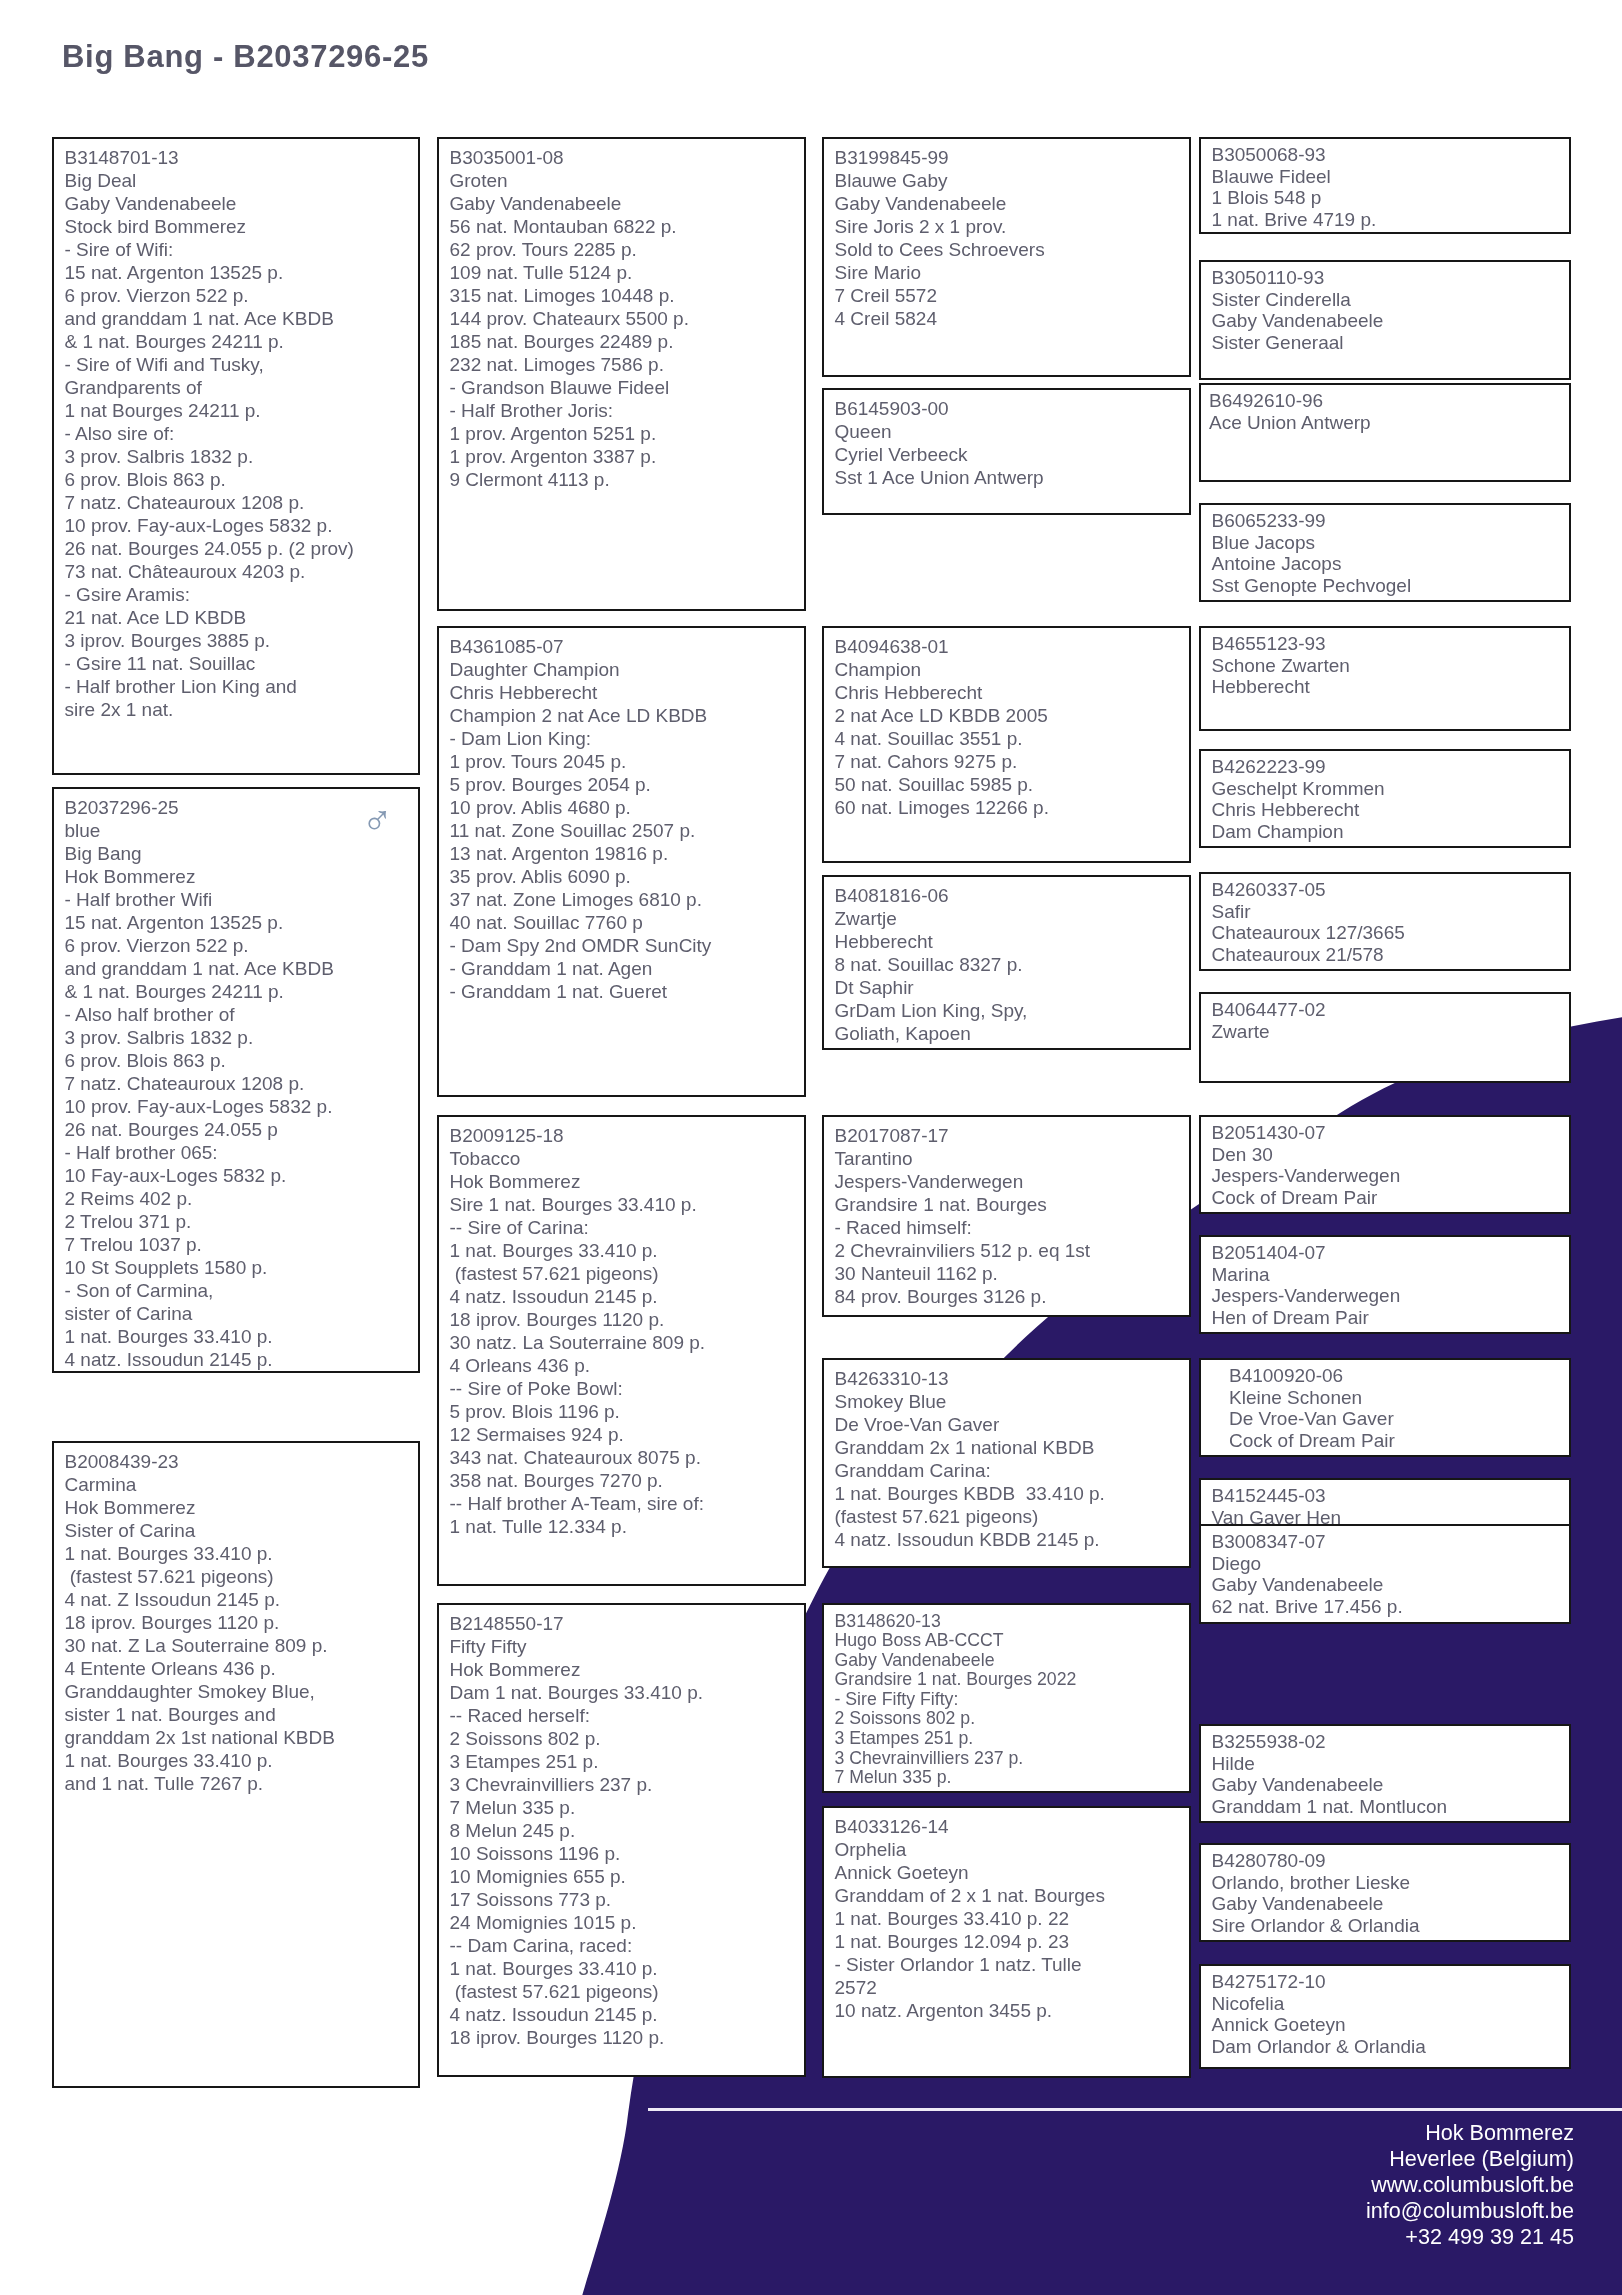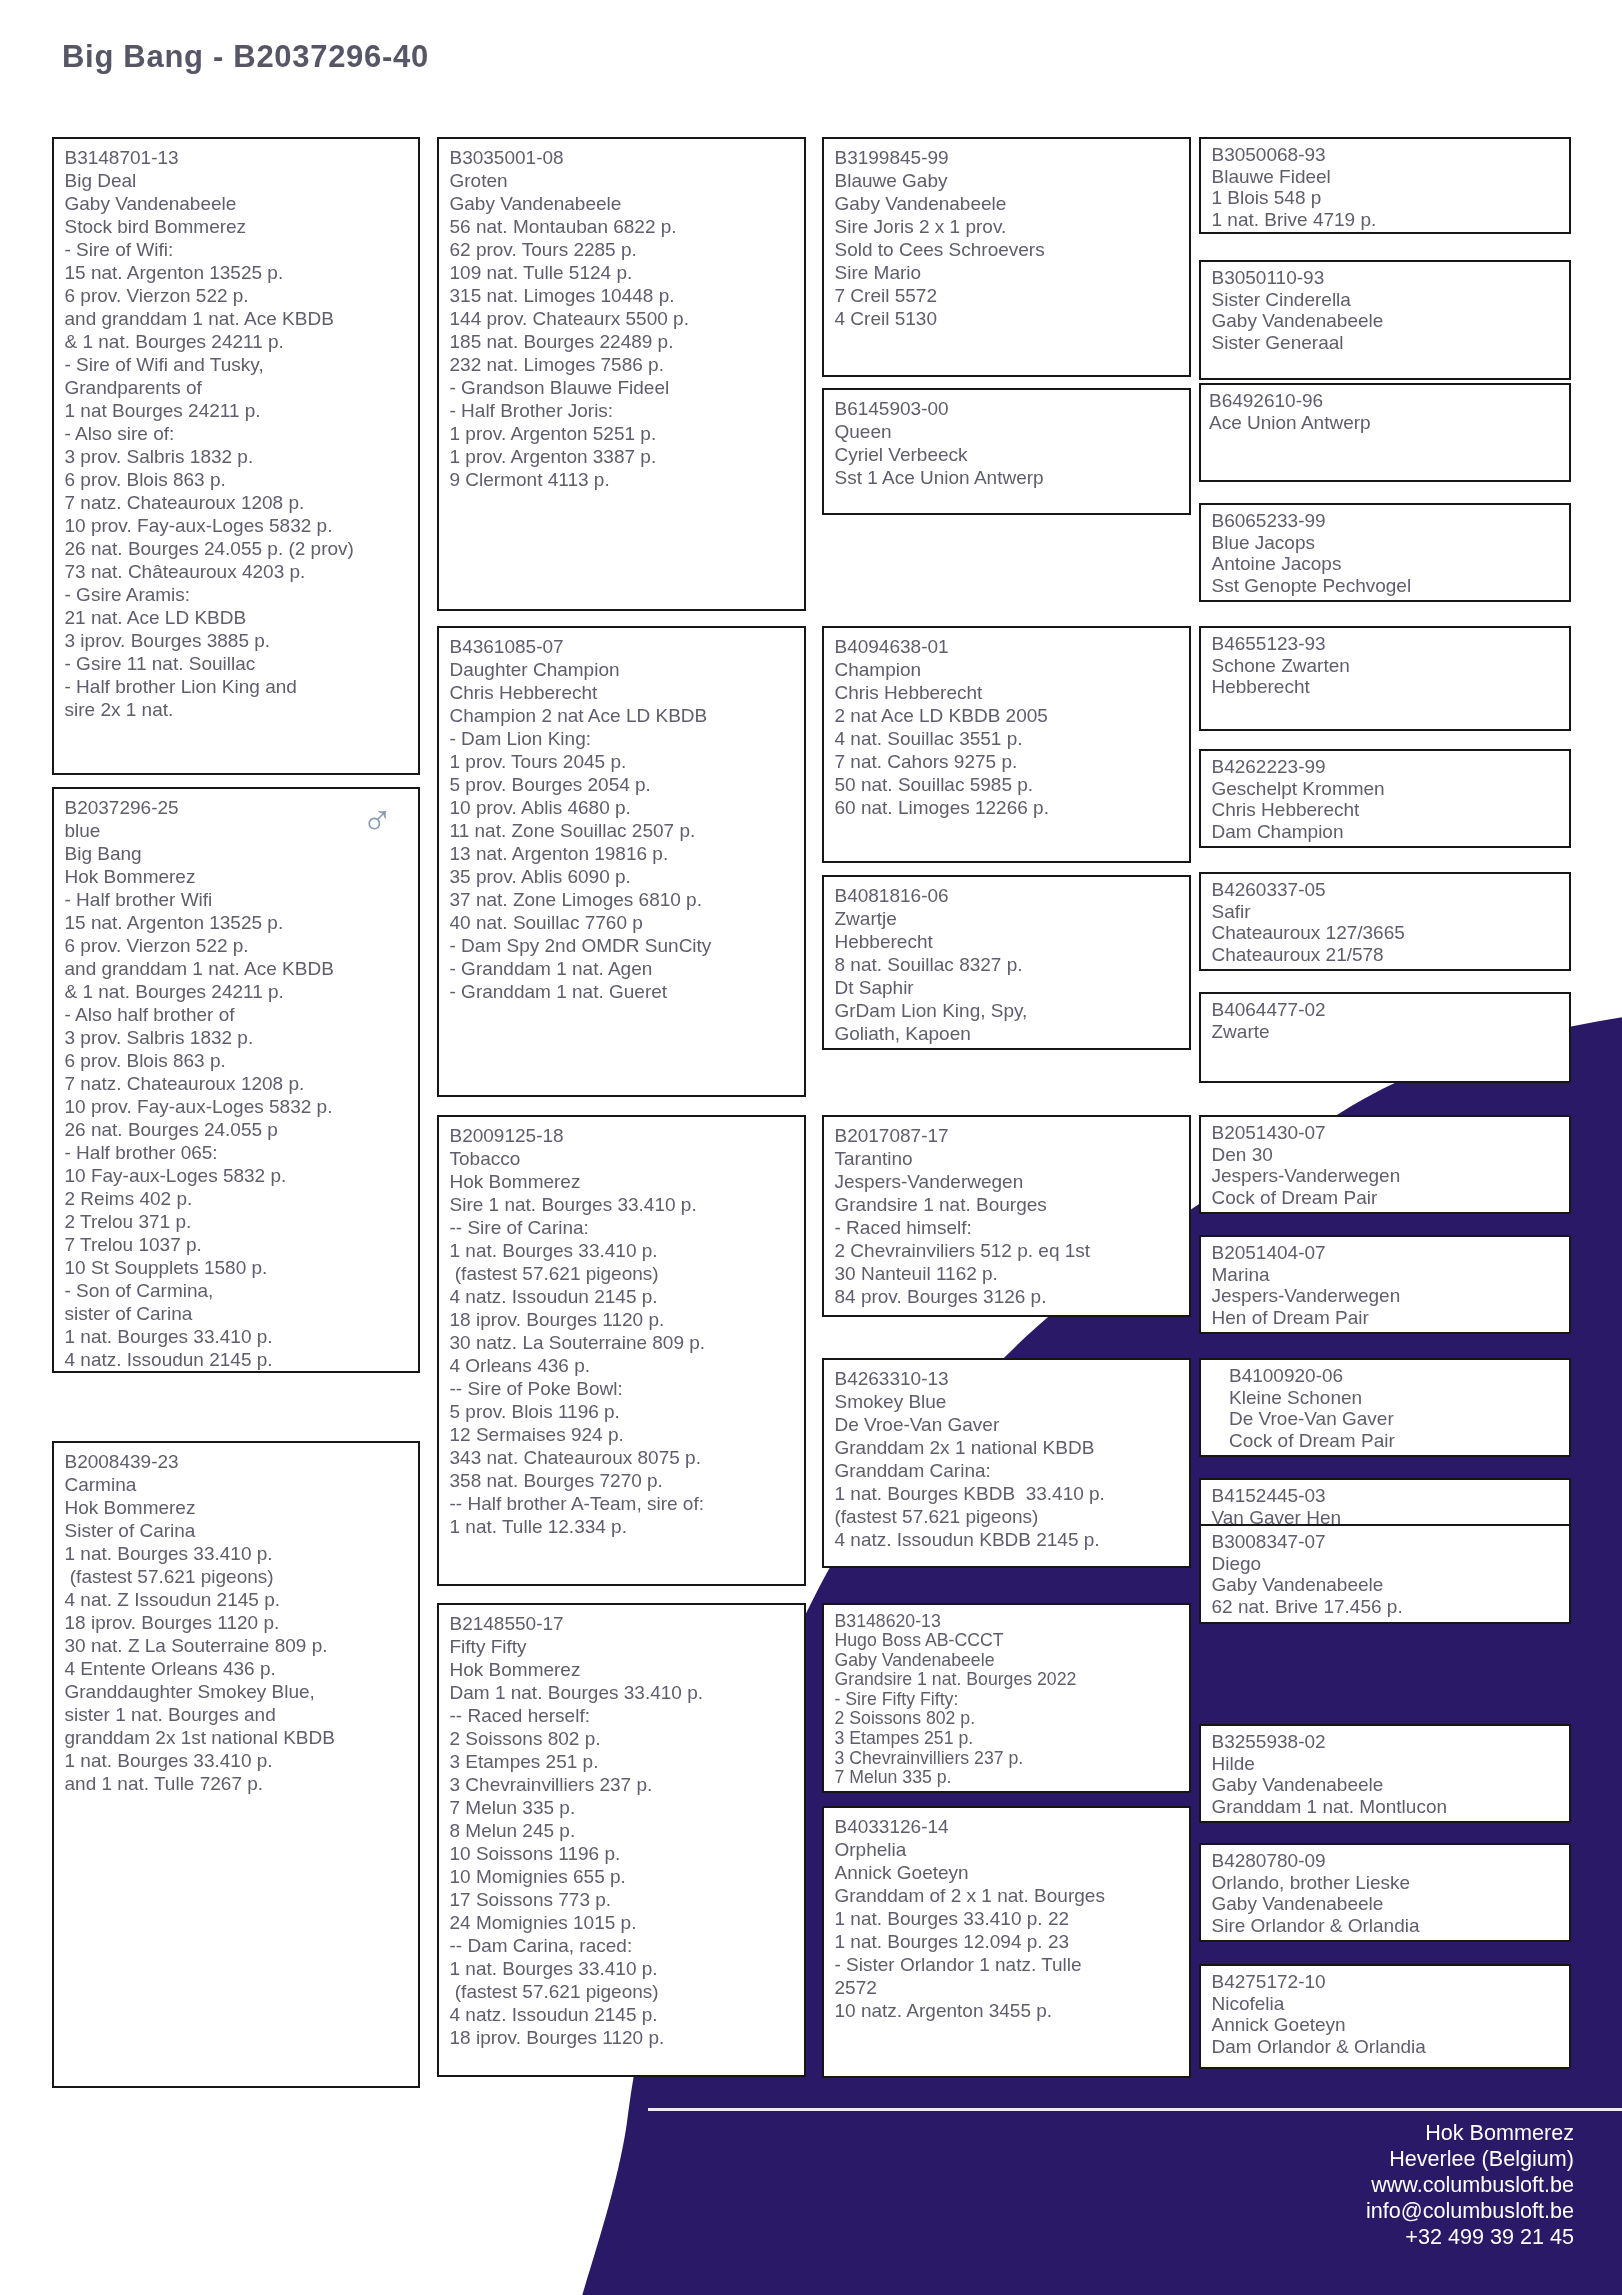--- a/index.html
+++ b/index.html
@@ -41,31 +41,31 @@
     M 2479 1555
     C 2320 1580 2170 1625 2050 1700
     C 1850 1825 1660 1950 1535 2075
     C 1390 2220 1310 2310 1245 2440
     C 1150 2630 1090 2730 1050 2850
     C 1000 3000 975 3120 960 3230
     C 950 3320 910 3440 890 3508
     L 2479 3508 Z" fill="#2a1966"></path>
 </svg>
 
-<div class="title" style="color: rgb(86, 86, 103);">Big Bang - B2037296-40</div>
+<div class="title" style="color: rgb(86, 86, 103);">Big Bang - B2037296-25</div>
 
 <div id="boxes">
     <div class="box" style="left: 52px; top: 137px; width: 368px; height: 638px;"><div class="ln">B3148701-13</div><div class="ln">Big Deal</div><div class="ln">Gaby Vandenabeele</div><div class="ln">Stock bird Bommerez</div><div class="ln">- Sire of Wifi:</div><div class="ln">15 nat. Argenton 13525 p.</div><div class="ln">6 prov. Vierzon 522 p.</div><div class="ln">and granddam 1 nat. Ace KBDB</div><div class="ln">&amp; 1 nat. Bourges 24211 p.</div><div class="ln">- Sire of Wifi and Tusky,</div><div class="ln">Grandparents of</div><div class="ln">1 nat Bourges 24211 p.</div><div class="ln">- Also sire of:</div><div class="ln">3 prov. Salbris 1832 p.</div><div class="ln">6 prov. Blois 863 p.</div><div class="ln">7 natz. Chateauroux 1208 p.</div><div class="ln">10 prov. Fay-aux-Loges 5832 p.</div><div class="ln">26 nat. Bourges 24.055 p. (2 prov)</div><div class="ln">73 nat. Châteauroux 4203 p.</div><div class="ln">- Gsire Aramis:</div><div class="ln">21 nat. Ace LD KBDB</div><div class="ln">3 iprov. Bourges 3885 p.</div><div class="ln">- Gsire 11 nat. Souillac</div><div class="ln">- Half brother Lion King and</div><div class="ln">sire 2x 1 nat.</div></div>
     <div class="box" style="left: 52px; top: 787px; width: 368px; height: 586px;"><div class="ln">B2037296-25</div><div class="ln">blue</div><div class="ln">Big Bang</div><div class="ln">Hok Bommerez</div><div class="ln">- Half brother Wifi</div><div class="ln">15 nat. Argenton 13525 p.</div><div class="ln">6 prov. Vierzon 522 p.</div><div class="ln">and granddam 1 nat. Ace KBDB</div><div class="ln">&amp; 1 nat. Bourges 24211 p.</div><div class="ln">- Also half brother of</div><div class="ln">3 prov. Salbris 1832 p.</div><div class="ln">6 prov. Blois 863 p.</div><div class="ln">7 natz. Chateauroux 1208 p.</div><div class="ln">10 prov. Fay-aux-Loges 5832 p.</div><div class="ln">26 nat. Bourges 24.055 p</div><div class="ln">- Half brother 065:</div><div class="ln">10 Fay-aux-Loges 5832 p.</div><div class="ln">2 Reims 402 p.</div><div class="ln">2 Trelou 371 p.</div><div class="ln">7 Trelou 1037 p.</div><div class="ln">10 St Soupplets 1580 p.</div><div class="ln">- Son of Carmina,</div><div class="ln">sister of Carina</div><div class="ln">1 nat. Bourges 33.410 p.</div><div class="ln">4 natz. Issoudun 2145 p.</div><span class="male" style="color: rgb(133, 153, 179);">♂</span></div>
     <div class="box" style="left: 52px; top: 1441px; width: 368px; height: 647px;"><div class="ln">B2008439-23</div><div class="ln">Carmina</div><div class="ln">Hok Bommerez</div><div class="ln">Sister of Carina</div><div class="ln">1 nat. Bourges 33.410 p.</div><div class="ln"> (fastest 57.621 pigeons)</div><div class="ln">4 nat. Z Issoudun 2145 p.</div><div class="ln">18 iprov. Bourges 1120 p.</div><div class="ln">30 nat. Z La Souterraine 809 p.</div><div class="ln">4 Entente Orleans 436 p.</div><div class="ln">Granddaughter Smokey Blue,</div><div class="ln">sister 1 nat. Bourges and</div><div class="ln">granddam 2x 1st national KBDB</div><div class="ln">1 nat. Bourges 33.410 p.</div><div class="ln">and 1 nat. Tulle 7267 p.</div></div>
     <div class="box" style="left: 437px; top: 137px; width: 369px; height: 474px;"><div class="ln">B3035001-08</div><div class="ln">Groten</div><div class="ln">Gaby Vandenabeele</div><div class="ln">56 nat. Montauban 6822 p.</div><div class="ln">62 prov. Tours 2285 p.</div><div class="ln">109 nat. Tulle 5124 p.</div><div class="ln">315 nat. Limoges 10448 p.</div><div class="ln">144 prov. Chateaurx 5500 p.</div><div class="ln">185 nat. Bourges 22489 p.</div><div class="ln">232 nat. Limoges 7586 p.</div><div class="ln">- Grandson Blauwe Fideel</div><div class="ln">- Half Brother Joris:</div><div class="ln">1 prov. Argenton 5251 p.</div><div class="ln">1 prov. Argenton 3387 p.</div><div class="ln">9 Clermont 4113 p.</div></div>
     <div class="box" style="left: 437px; top: 626px; width: 369px; height: 471px;"><div class="ln">B4361085-07</div><div class="ln">Daughter Champion</div><div class="ln">Chris Hebberecht</div><div class="ln">Champion 2 nat Ace LD KBDB</div><div class="ln">- Dam Lion King:</div><div class="ln">1 prov. Tours 2045 p.</div><div class="ln">5 prov. Bourges 2054 p.</div><div class="ln">10 prov. Ablis 4680 p.</div><div class="ln">11 nat. Zone Souillac 2507 p.</div><div class="ln">13 nat. Argenton 19816 p.</div><div class="ln">35 prov. Ablis 6090 p.</div><div class="ln">37 nat. Zone Limoges 6810 p.</div><div class="ln">40 nat. Souillac 7760 p</div><div class="ln">- Dam Spy 2nd OMDR SunCity</div><div class="ln">- Granddam 1 nat. Agen</div><div class="ln">- Granddam 1 nat. Gueret</div></div>
     <div class="box" style="left: 437px; top: 1115px; width: 369px; height: 471px;"><div class="ln">B2009125-18</div><div class="ln">Tobacco</div><div class="ln">Hok Bommerez</div><div class="ln">Sire 1 nat. Bourges 33.410 p.</div><div class="ln">-- Sire of Carina:</div><div class="ln">1 nat. Bourges 33.410 p.</div><div class="ln"> (fastest 57.621 pigeons)</div><div class="ln">4 natz. Issoudun 2145 p.</div><div class="ln">18 iprov. Bourges 1120 p.</div><div class="ln">30 natz. La Souterraine 809 p.</div><div class="ln">4 Orleans 436 p.</div><div class="ln">-- Sire of Poke Bowl:</div><div class="ln">5 prov. Blois 1196 p.</div><div class="ln">12 Sermaises 924 p.</div><div class="ln">343 nat. Chateauroux 8075 p.</div><div class="ln">358 nat. Bourges 7270 p.</div><div class="ln">-- Half brother A-Team, sire of:</div><div class="ln">1 nat. Tulle 12.334 p.</div></div>
     <div class="box" style="left: 437px; top: 1603px; width: 369px; height: 474px;"><div class="ln">B2148550-17</div><div class="ln">Fifty Fifty</div><div class="ln">Hok Bommerez</div><div class="ln">Dam 1 nat. Bourges 33.410 p.</div><div class="ln">-- Raced herself:</div><div class="ln">2 Soissons 802 p.</div><div class="ln">3 Etampes 251 p.</div><div class="ln">3 Chevrainvilliers 237 p.</div><div class="ln">7 Melun 335 p.</div><div class="ln">8 Melun 245 p.</div><div class="ln">10 Soissons 1196 p.</div><div class="ln">10 Momignies 655 p.</div><div class="ln">17 Soissons 773 p.</div><div class="ln">24 Momignies 1015 p.</div><div class="ln">-- Dam Carina, raced:</div><div class="ln">1 nat. Bourges 33.410 p.</div><div class="ln"> (fastest 57.621 pigeons)</div><div class="ln">4 natz. Issoudun 2145 p.</div><div class="ln">18 iprov. Bourges 1120 p.</div></div>
-    <div class="box" style="left: 822px; top: 137px; width: 369px; height: 240px;"><div class="ln">B3199845-99</div><div class="ln">Blauwe Gaby</div><div class="ln">Gaby Vandenabeele</div><div class="ln">Sire Joris 2 x 1 prov.</div><div class="ln">Sold to Cees Schroevers</div><div class="ln">Sire Mario</div><div class="ln">7 Creil 5572</div><div class="ln">4 Creil 5130</div></div>
+    <div class="box" style="left: 822px; top: 137px; width: 369px; height: 240px;"><div class="ln">B3199845-99</div><div class="ln">Blauwe Gaby</div><div class="ln">Gaby Vandenabeele</div><div class="ln">Sire Joris 2 x 1 prov.</div><div class="ln">Sold to Cees Schroevers</div><div class="ln">Sire Mario</div><div class="ln">7 Creil 5572</div><div class="ln">4 Creil 5824</div></div>
     <div class="box" style="left: 822px; top: 388px; width: 369px; height: 127px;"><div class="ln">B6145903-00</div><div class="ln">Queen</div><div class="ln">Cyriel Verbeeck</div><div class="ln">Sst 1 Ace Union Antwerp</div></div>
     <div class="box" style="left: 822px; top: 626px; width: 369px; height: 237px;"><div class="ln">B4094638-01</div><div class="ln">Champion</div><div class="ln">Chris Hebberecht</div><div class="ln">2 nat Ace LD KBDB 2005</div><div class="ln">4 nat. Souillac 3551 p.</div><div class="ln">7 nat. Cahors 9275 p.</div><div class="ln">50 nat. Souillac 5985 p.</div><div class="ln">60 nat. Limoges 12266 p.</div></div>
     <div class="box" style="left: 822px; top: 875px; width: 369px; height: 175px;"><div class="ln">B4081816-06</div><div class="ln">Zwartje</div><div class="ln">Hebberecht</div><div class="ln">8 nat. Souillac 8327 p.</div><div class="ln">Dt Saphir</div><div class="ln">GrDam Lion King, Spy,</div><div class="ln">Goliath, Kapoen</div></div>
     <div class="box" style="left: 822px; top: 1115px; width: 369px; height: 202px;"><div class="ln">B2017087-17</div><div class="ln">Tarantino</div><div class="ln">Jespers-Vanderwegen</div><div class="ln">Grandsire 1 nat. Bourges</div><div class="ln">- Raced himself:</div><div class="ln">2 Chevrainviliers 512 p. eq 1st</div><div class="ln">30 Nanteuil 1162 p.</div><div class="ln">84 prov. Bourges 3126 p.</div></div>
     <div class="box" style="left: 822px; top: 1358px; width: 369px; height: 210px;"><div class="ln">B4263310-13</div><div class="ln">Smokey Blue</div><div class="ln">De Vroe-Van Gaver</div><div class="ln">Granddam 2x 1 national KBDB</div><div class="ln">Granddam Carina:</div><div class="ln">1 nat. Bourges KBDB  33.410 p.</div><div class="ln">(fastest 57.621 pigeons)</div><div class="ln">4 natz. Issoudun KBDB 2145 p.</div></div>
     <div class="box lh30" style="left: 822px; top: 1603px; width: 369px; height: 190px;"><div class="ln">B3148620-13</div><div class="ln">Hugo Boss AB-CCCT</div><div class="ln">Gaby Vandenabeele</div><div class="ln">Grandsire 1 nat. Bourges 2022</div><div class="ln">- Sire Fifty Fifty:</div><div class="ln">2 Soissons 802 p.</div><div class="ln">3 Etampes 251 p.</div><div class="ln">3 Chevrainvilliers 237 p.</div><div class="ln">7 Melun 335 p.</div></div>
     <div class="box" style="left: 822px; top: 1806px; width: 369px; height: 272px;"><div class="ln">B4033126-14</div><div class="ln">Orphelia</div><div class="ln">Annick Goeteyn</div><div class="ln">Granddam of 2 x 1 nat. Bourges</div><div class="ln">1 nat. Bourges 33.410 p. 22</div><div class="ln">1 nat. Bourges 12.094 p. 23</div><div class="ln">- Sister Orlandor 1 natz. Tulle</div><div class="ln">2572</div><div class="ln">10 natz. Argenton 3455 p.</div></div>
     <div class="box c4" style="left: 1199px; top: 137px; width: 372px; height: 97px;"><div class="ln">B3050068-93</div><div class="ln">Blauwe Fideel</div><div class="ln">1 Blois 548 p</div><div class="ln">1 nat. Brive 4719 p.</div></div>
     <div class="box c4" style="left: 1199px; top: 260px; width: 372px; height: 120px;"><div class="ln">B3050110-93</div><div class="ln">Sister Cinderella</div><div class="ln">Gaby Vandenabeele</div><div class="ln">Sister Generaal</div></div>
     <div class="box c4" style="left: 1199px; top: 383px; width: 372px; height: 99px; padding-left: 8px;"><div class="ln">B6492610-96</div><div class="ln">Ace Union Antwerp</div></div>

